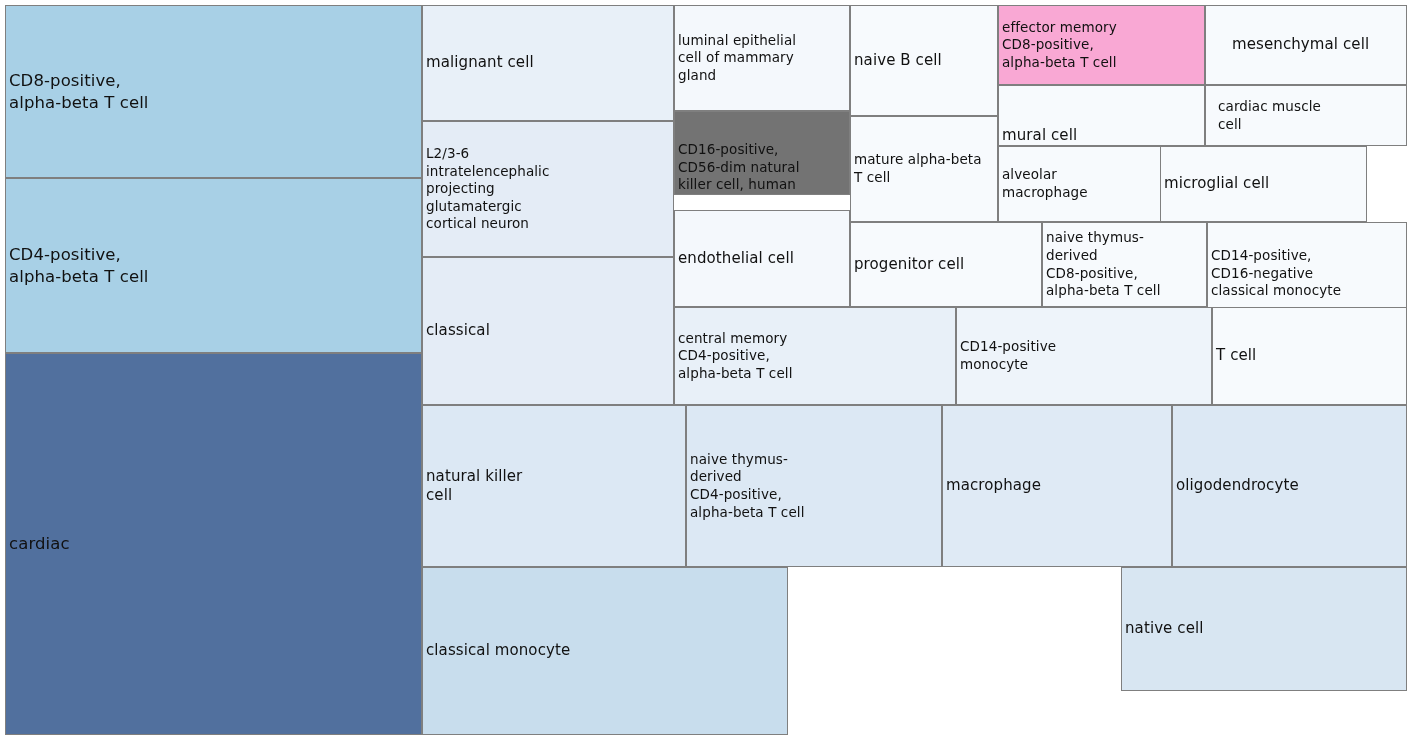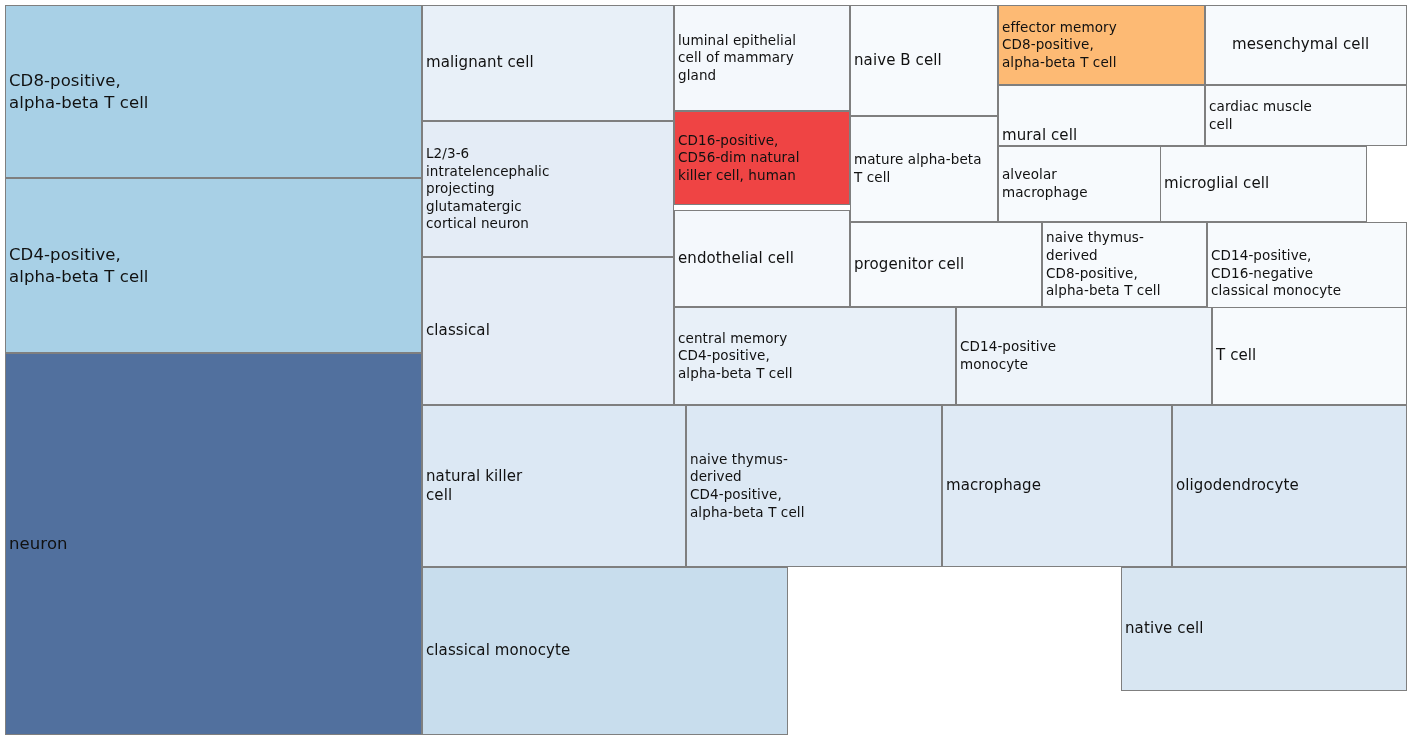--- a/index.html
+++ b/index.html
@@ -51,76 +51,76 @@
 <div id="treemap">
     <div class="tile huge" style="left: 5px; top: 5px; width: 417px; height: 173px; background: rgb(168, 208, 230);">
       <span class="label">CD8-positive,
 alpha-beta T cell</span>
     </div>
     <div class="tile huge" style="left: 5px; top: 178px; width: 417px; height: 175px; background: rgb(168, 208, 230);">
       <span class="label">CD4-positive,
 alpha-beta T cell</span>
     </div>
     <div class="tile huge" style="left: 5px; top: 353px; width: 417px; height: 382px; background: rgb(81, 112, 158);">
-      <span class="label">neuron</span>
+      <span class="label">cardiac</span>
     </div>
     <div class="tile big" style="left: 422px; top: 5px; width: 252px; height: 116px; background: rgb(232, 240, 248);">
       <span class="label">malignant cell</span>
     </div>
     <div class="tile" style="left: 422px; top: 121px; width: 252px; height: 136px; background: rgb(228, 236, 246);">
       <span class="label">L2/3-6
 intratelencephalic
 projecting
 glutamatergic
 cortical neuron</span>
     </div>
     <div class="tile big" style="left: 422px; top: 257px; width: 252px; height: 148px; background: rgb(228, 236, 246);">
       <span class="label">classical</span>
     </div>
     <div class="tile" style="left: 674px; top: 5px; width: 176px; height: 106px; background: rgb(244, 248, 252);">
       <span class="label">luminal epithelial
 cell of mammary
 gland</span>
     </div>
-    <div class="tile" style="left: 674px; top: 111px; width: 176px; height: 94px; background: #ef4444;">
+    <div class="tile" style="left: 674px; top: 111px; width: 176px; height: 84px; background: #737373; align-items: flex-end;">
       <span class="label">CD16-positive,
 CD56-dim natural
 killer cell, human</span>
     </div>
     <div class="tile big" style="left: 674px; top: 210px; width: 176px; height: 97px; background: rgb(244, 248, 252);">
       <span class="label">endothelial cell</span>
     </div>
     <div class="tile" style="left: 674px; top: 307px; width: 282px; height: 98px; background: rgb(232, 240, 248);">
       <span class="label">central memory
 CD4-positive,
 alpha-beta T cell</span>
     </div>
     <div class="tile big" style="left: 850px; top: 5px; width: 148px; height: 111px; background: rgb(247, 250, 253);">
       <span class="label">naive B cell</span>
     </div>
     <div class="tile" style="left: 850px; top: 116px; width: 148px; height: 106px; background: rgb(247, 250, 253);">
       <span class="label">mature alpha-beta
 T cell</span>
     </div>
-    <div class="tile" style="left: 998px; top: 5px; width: 207px; height: 80px; background: #fdba74;">
+    <div class="tile" style="left: 998px; top: 5px; width: 207px; height: 80px; background: #f9a8d4;">
       <span class="label">effector memory
 CD8-positive,
 alpha-beta T cell</span>
     </div>
     <div class="tile big" style="left: 998px; top: 85px; width: 207px; height: 61px; background: rgb(247, 250, 253); align-items: flex-end;">
       <span class="label">mural cell</span>
     </div>
     <div class="tile" style="left: 998px; top: 146px; width: 202px; height: 76px; background: rgb(247, 250, 253);">
       <span class="label">alveolar
 macrophage</span>
     </div>
     <div class="tile big" style="left: 1205px; top: 5px; width: 202px; height: 80px; background: rgb(247, 250, 253); padding-left: 23px;">
       <span class="label">mesenchymal cell</span>
     </div>
-    <div class="tile" style="left: 1205px; top: 85px; width: 202px; height: 61px; background: rgb(247, 250, 253);">
+    <div class="tile" style="left: 1205px; top: 85px; width: 202px; height: 61px; background: rgb(247, 250, 253); padding-left: 9px;">
       <span class="label">cardiac muscle
 cell</span>
     </div>
     <div class="tile big" style="left: 1160px; top: 146px; width: 207px; height: 76px; background: rgb(247, 250, 253);">
       <span class="label">microglial cell</span>
     </div>
     <div class="tile big" style="left: 850px; top: 222px; width: 192px; height: 85px; background: rgb(247, 250, 253);">
       <span class="label">progenitor cell</span>
     </div>
     <div class="tile" style="left: 1042px; top: 222px; width: 165px; height: 85px; background: rgb(247, 250, 253);">

